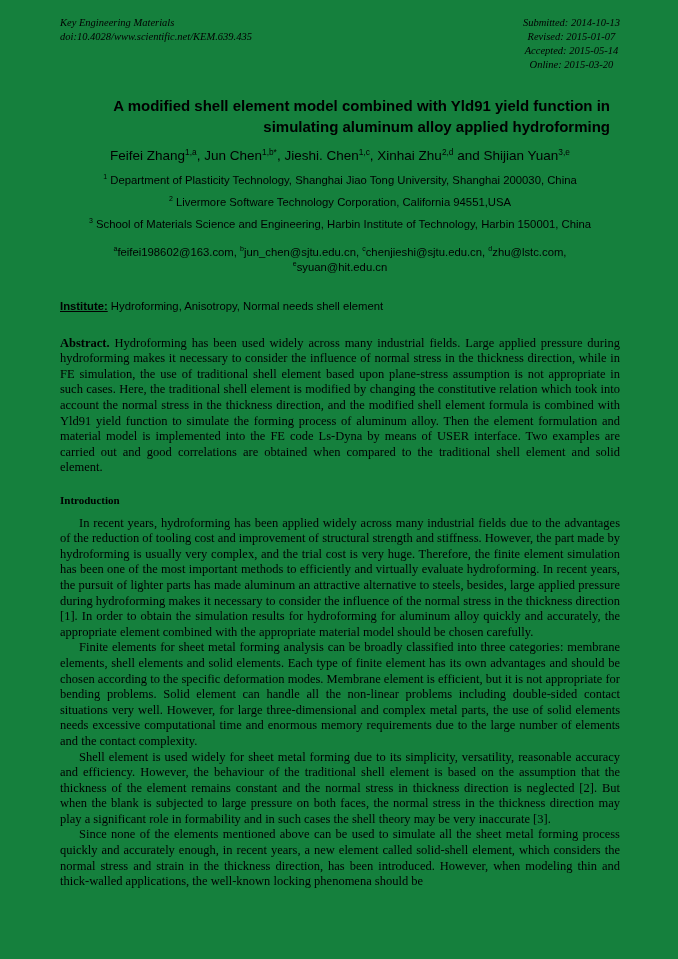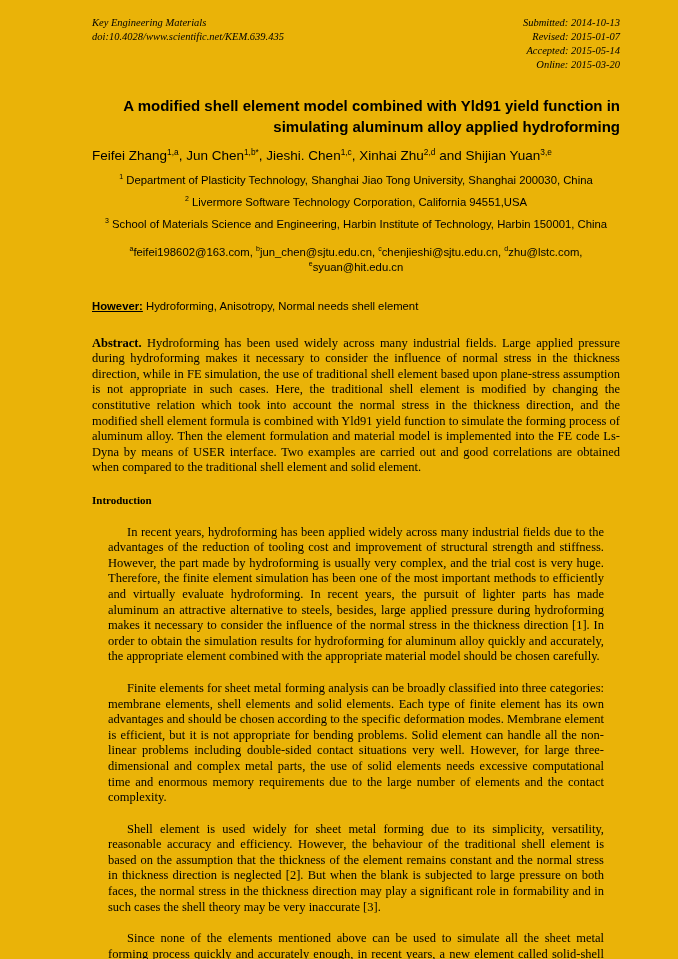--- a/index.html
+++ b/index.html
@@ -1,48 +1,49 @@
 <!DOCTYPE html>
 <html><head>
 <meta charset="utf-8">
 <style>
   html, body { margin: 0; padding: 0; background: #ffffff; }
   .page {
     position: relative;
     width: 678px;
     height: 959px;
     box-sizing: border-box;
-    padding: 16px 58px 0 92px;
-    background: #eab308;
+    padding: 16px 58px 0 60px;
+    background: #15803d;
     color: #000;
     font-family: "Liberation Serif", serif;
     overflow: hidden;
   }
   
   .header {
     display: flex;
     justify-content: space-between;
     font-style: italic;
     font-size: 10.5px;
     line-height: 1.32;
     font-family: "Liberation Serif", serif;
   }
-  .header .right { text-align: right; font-style: italic; }
+  .header .right { text-align: center; font-style: italic; }
   
   .title {
     margin: 24px auto 0;
     max-width: 540px;
     text-align: right;
     font-family: "Liberation Sans", sans-serif;
     font-weight: bold;
     font-size: 15px;
     line-height: 1.4;
   }
   .authors {
     margin-top: 11px;
+    text-align: center;
     font-family: "Liberation Sans", sans-serif;
     font-size: 13.5px;
   }
   sup { font-size: 0.62em; vertical-align: super; line-height: 0; }
   .affiliations { margin-top: 10px; }
   .affiliation {
     margin: 0 auto 7px;
     max-width: 520px;
     text-align: center;
     font-family: "Liberation Sans", sans-serif;
@@ -70,21 +71,21 @@
     line-height: 15.6px;
     text-align: justify;
   }
   p.abstract { margin: 0 0 0 0; }
   .abstract-label { font-weight: bold; }
   .section-heading {
     font-weight: bold;
     font-size: 11px;
     margin: 17px 0 7px 0;
   }
-  p.para { margin: 16px; text-indent: 19px; }
+  p.para { margin: 0; text-indent: 19px; }
 </style>
 </head>
 <body>
 
 <div class="page">
 
   <div class="header">
     <div class="left">
       <div>Key Engineering Materials</div>
       <div>doi:10.4028/www.scientific.net/KEM.639.435</div>
@@ -103,21 +104,21 @@
 
   <div class="affiliations">
     <div class="affiliation"><sup>1</sup> Department of Plasticity Technology, Shanghai Jiao Tong University, Shanghai 200030, China</div>
     <div class="affiliation"><sup>2</sup> Livermore Software Technology Corporation, California 94551,USA</div>
     <div class="affiliation"><sup>3</sup> School of Materials Science and Engineering, Harbin Institute of Technology, Harbin 150001, China</div>
   </div>
 
   <div class="emails"><sup>a</sup>feifei198602@163.com, <sup>b</sup>jun_chen@sjtu.edu.cn, <sup>c</sup>chenjieshi@sjtu.edu.cn, <sup>d</sup>zhu@lstc.com, <sup>e</sup>syuan@hit.edu.cn</div>
 
   <div class="keywords">
-    <span class="kw-label">However:</span><span> Hydroforming, Anisotropy, Normal needs shell element</span>
+    <span class="kw-label">Institute:</span><span> Hydroforming, Anisotropy, Normal needs shell element</span>
   </div>
 
   <div class="body-text">
     <p class="abstract">
       <span class="abstract-label">Abstract.</span><span> Hydroforming has been used widely across many industrial fields. Large applied pressure during hydroforming makes it necessary to consider the influence of normal stress in the thickness direction, while in FE simulation, the use of traditional shell element based upon plane-stress assumption is not appropriate in such cases. Here, the traditional shell element is modified by changing the constitutive relation which took into account the normal stress in the thickness direction, and the modified shell element formula is combined with Yld91 yield function to simulate the forming process of aluminum alloy. Then the element formulation and material model is implemented into the FE code Ls-Dyna by means of USER interface. Two examples are carried out and good correlations are obtained when compared to the traditional shell element and solid element.</span>
     </p>
 
     <div class="section-heading">Introduction</div>
 
     <p class="para">In recent years, hydroforming has been applied widely across many industrial fields  due to the advantages of the reduction of tooling cost and improvement of structural strength and stiffness. However, the part made by hydroforming is usually very complex, and the trial cost is very huge. Therefore, the finite element simulation has been one of the most important methods to efficiently and virtually evaluate hydroforming. In recent years, the pursuit of lighter parts has made aluminum an attractive alternative to steels, besides, large applied pressure during hydroforming makes it necessary to consider the influence of the normal stress in the thickness direction [1]. In order to obtain the simulation results for hydroforming for aluminum alloy quickly and accurately, the appropriate element combined with the appropriate material model should be chosen carefully.</p>

